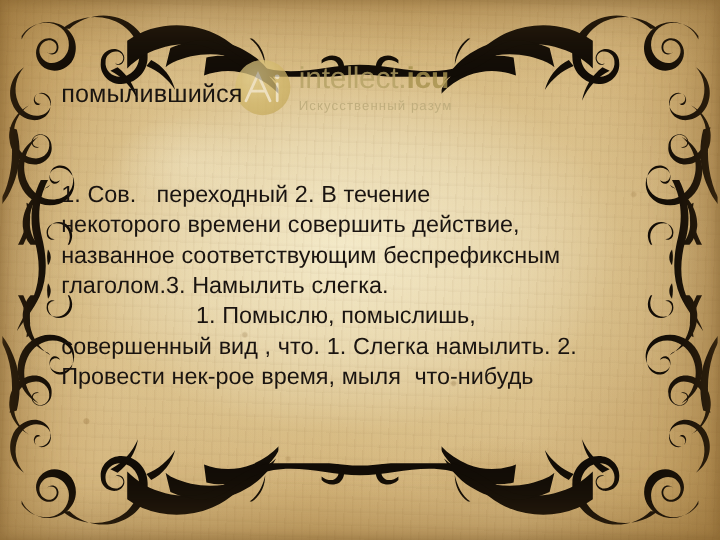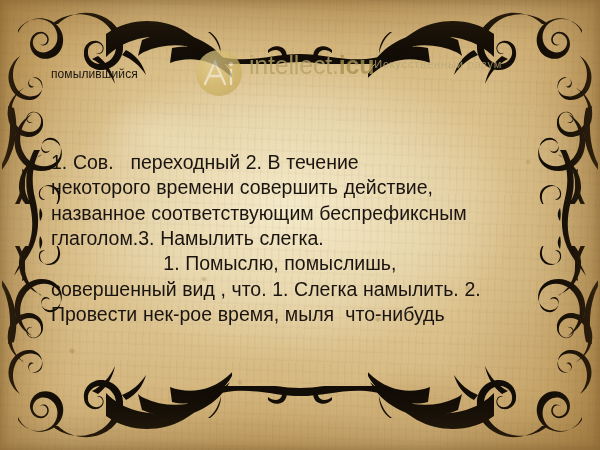--- a/index.html
+++ b/index.html
@@ -56,28 +56,28 @@
   #watermark{
     position:absolute;left:196px;top:50px;width:260px;height:52px;
     display:flex;align-items:flex-start;gap:7px;opacity:.80;
   }
   #wm-badge{
     width:46px;height:46px;border-radius:50%;
     background:radial-gradient(circle at 36% 30%, #e3cf8e 0%, #cfb466 55%, #bda254 100%);
     display:flex;align-items:center;justify-content:center;flex:none;opacity:.92;
   }
   #wm-badge svg{display:block;}
-  #wm-text{display:flex;flex-direction:row;line-height:1;padding-top:3px;}
+  #wm-text{display:flex;flex-direction:column;line-height:1;padding-top:3px;}
   #wm-title{font-size:25px;color:#b5a265;letter-spacing:-.2px;white-space:nowrap;}
   #wm-title b{color:#a8934f;font-weight:bold;}
   #wm-sub{font-size:11px;color:#b9a878;letter-spacing:.9px;margin-top:6px;white-space:nowrap;text-align:right;}
   
   #headword{
     position:absolute;left:51px;top:67px;
-    font-size:12px;color:#1a1510;letter-spacing:.1px;white-space:nowrap;
+    font-size:21px;color:#1a1510;letter-spacing:.1px;white-space:nowrap;
   }
   #definition{
     position:absolute;left:51px;top:106px;width:460px;
     font-size:19.5px;line-height:1.30;color:#1a1410;
     white-space:pre-wrap;word-spacing:.2px;margin-top:44px;
   }
 </style>
 </head>
 <body>
 

